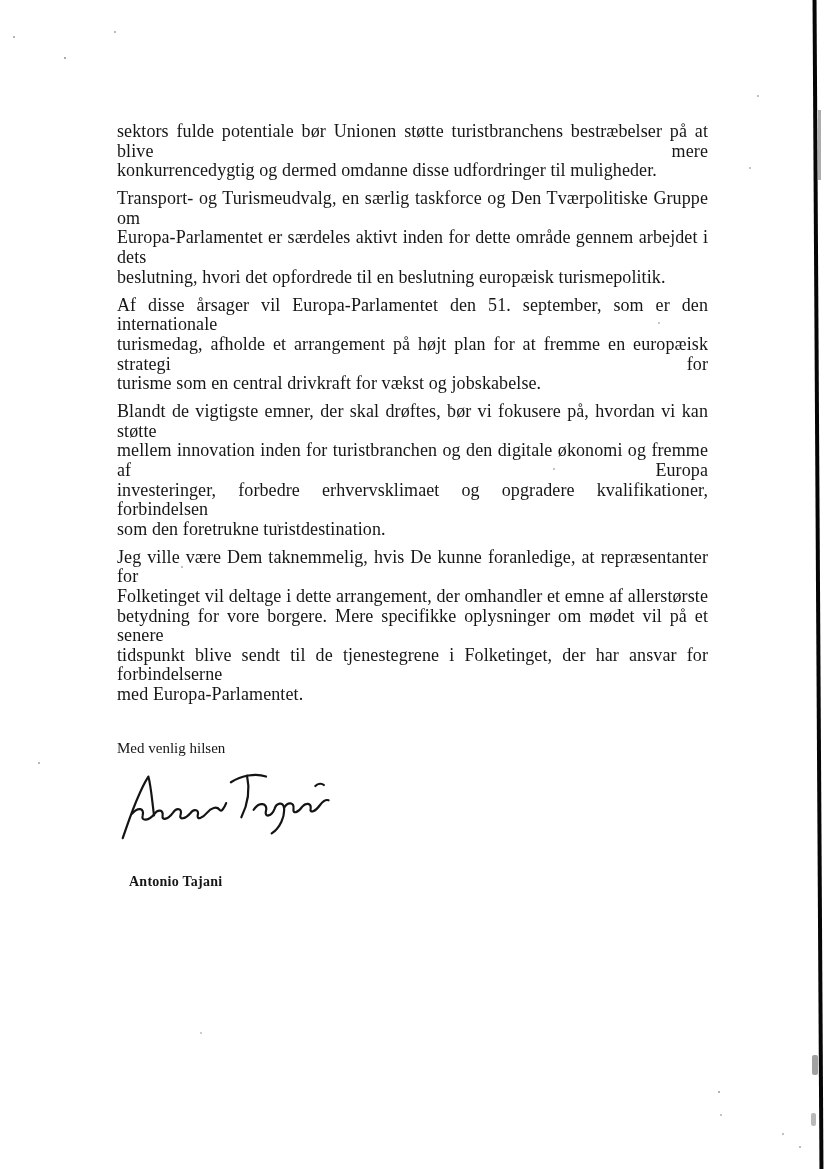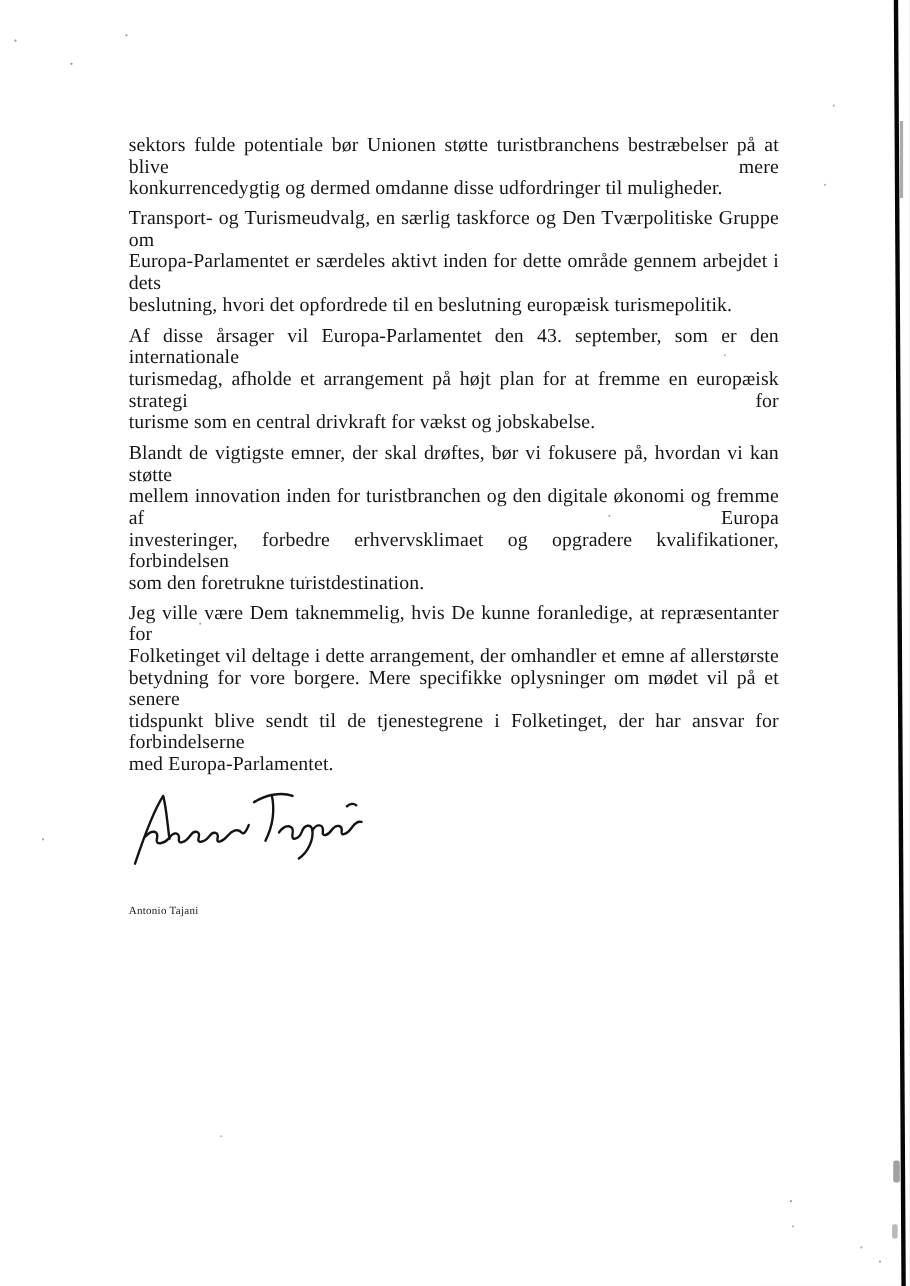--- a/index.html
+++ b/index.html
@@ -43,23 +43,23 @@
     margin: 34px 0 0 0;
     font-size: 15px;
     line-height: 19.6px;
   }
   .signature {
     margin: 10px 0 0 2px;
     width: 220px;
     height: 74px;
   }
   .signatory {
-    margin: 30px 0 0 0;
-    font-size: 10px;
-    font-weight: normal;
+    margin: 30px 0 0 12px;
+    font-size: 14px;
+    font-weight: bold;
     letter-spacing: 0.25px;
     line-height: 19.6px;
   }
   .scan-edge {
     position: absolute;
     top: -4px;
     left: 816px;
     width: 4px;
     height: 1180px;
     background: #060606;
@@ -131,39 +131,40 @@
         <div class="para">
           <div class="line">sektors fulde potentiale bør Unionen støtte turistbranchens bestræbelser på at blive mere</div>
           <div class="line last">konkurrencedygtig og dermed omdanne disse udfordringer til muligheder.</div>
         </div>
         <div class="para">
           <div class="line">Transport- og Turismeudvalg, en særlig taskforce og Den Tværpolitiske Gruppe om</div>
           <div class="line">Europa-Parlamentet er særdeles aktivt inden for dette område gennem arbejdet i dets</div>
           <div class="line last">beslutning, hvori det opfordrede til en beslutning europæisk turismepolitik.</div>
         </div>
         <div class="para">
-          <div class="line">Af disse årsager vil Europa-Parlamentet den 43. september, som er den internationale</div>
+          <div class="line">Af disse årsager vil Europa-Parlamentet den 51. september, som er den internationale</div>
           <div class="line">turismedag, afholde et arrangement på højt plan for at fremme en europæisk strategi for</div>
           <div class="line last">turisme som en central drivkraft for vækst og jobskabelse.</div>
         </div>
         <div class="para">
           <div class="line">Blandt de vigtigste emner, der skal drøftes, bør vi fokusere på, hvordan vi kan støtte</div>
           <div class="line">mellem innovation inden for turistbranchen og den digitale økonomi og fremme af Europa</div>
           <div class="line">investeringer, forbedre erhvervsklimaet og opgradere kvalifikationer, forbindelsen</div>
           <div class="line last">som den foretrukne turistdestination.</div>
         </div>
         <div class="para">
           <div class="line">Jeg ville være Dem taknemmelig, hvis De kunne foranledige, at repræsentanter for</div>
           <div class="line">Folketinget vil deltage i dette arrangement, der omhandler et emne af allerstørste</div>
           <div class="line">betydning for vore borgere. Mere specifikke oplysninger om mødet vil på et senere</div>
           <div class="line">tidspunkt blive sendt til de tjenestegrene i Folketinget, der har ansvar for forbindelserne</div>
           <div class="line last">med Europa-Parlamentet.</div>
         </div>
       </div>
 
+    <p class="closing">Med venlig hilsen</p>
 
     <div class="signature">
       <svg width="220" height="74" viewBox="0 0 230 78">
         <g fill="none" stroke="#141414" stroke-width="2.3" stroke-linecap="round" stroke-linejoin="round">
 
           <path d="M3,74 C9,56 19,26 30,9 C33,20 34,36 36,50"></path>
           <path d="M13,48 C19,41 26,42 24,50 C22,57 31,55 36,49
                    C40,43 46,44 45,50 C44,56 51,54 56,47
                    C60,41 66,43 64,49 C62,55 69,54 74,48
                    C78,42 84,44 82,50 C81,55 87,53 92,47

